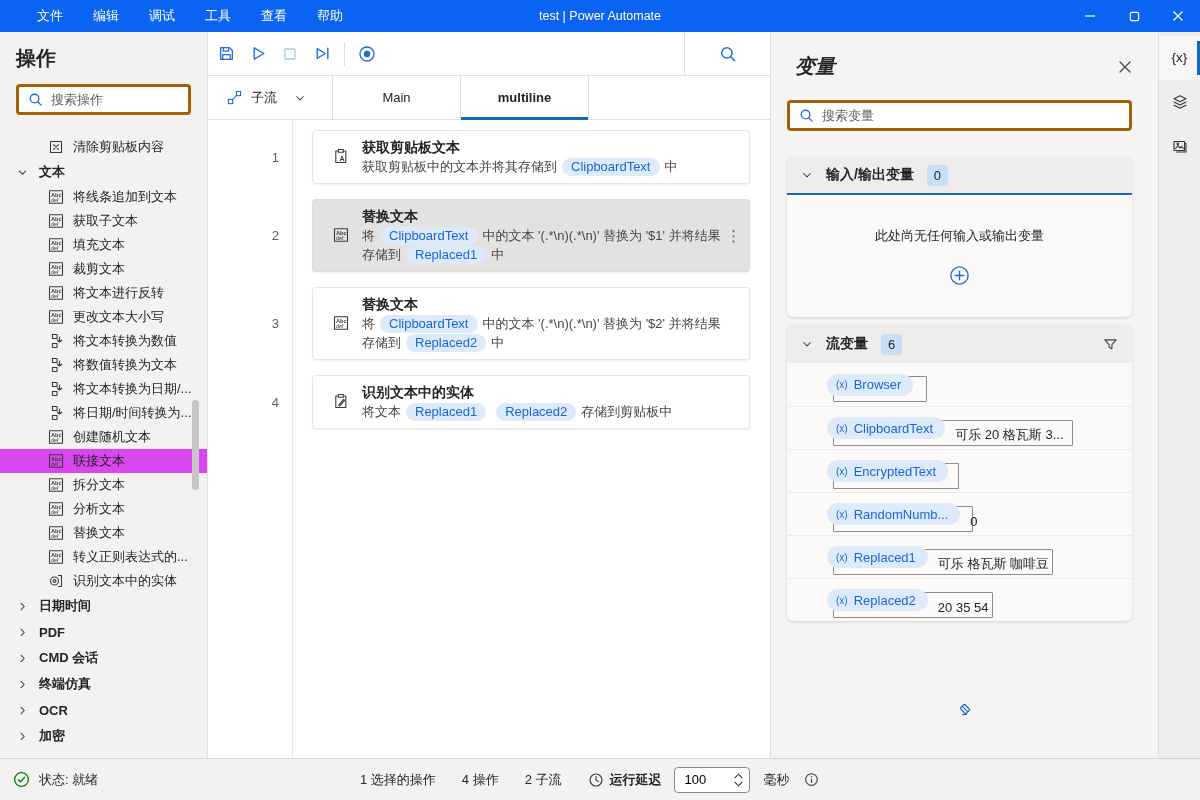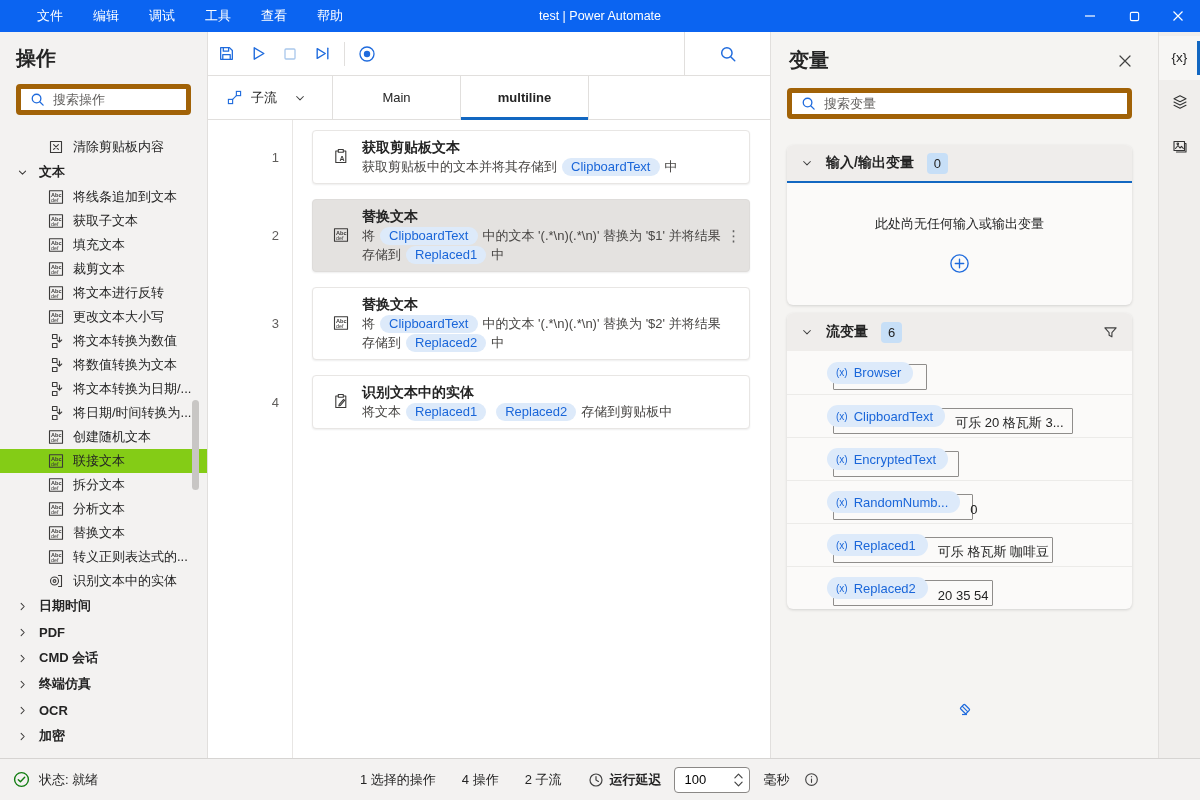--- a/index.html
+++ b/index.html
@@ -21,28 +21,28 @@
   .tb-title{position:absolute; left:50%; transform:translateX(-50%); font-size:12.5px;}
   .win-controls{margin-left:auto; display:flex;}
   .win-btn{width:44px; height:32px; display:flex; align-items:center; justify-content:center; color:#fff;}
 
   
   .main{display:flex; height:726px;}
 
   
   .sidebar{width:208px; background:var(--sidebar-bg); border-right:1px solid var(--border); position:relative; flex:none;}
   .panel-title{font-size:20px; font-weight:bold; margin:13px 16px 12px;}
-  .search-box{margin:0 16px; height:31px; background:#fff; border:5px solid #a16207; border-radius:4px;
+  .search-box{margin:0 16px; height:31px; background:#fff; border:3px solid #a16207; border-radius:4px;
               display:flex; align-items:center; padding:0 9px; gap:8px;}
   .search-box input{border:none; outline:none; flex:1; min-width:0; font-size:13px; background:transparent;
                     font-family:"Liberation Sans", sans-serif;}
   .search-box input::placeholder{color:#605e5c;}
   .action-list{margin-top:20px;}
   .action-item{height:24px; display:flex; align-items:center; padding-left:48px; gap:9px; color:var(--text); white-space:nowrap;}
-  .action-item.selected{background:#84cc16;}
+  .action-item.selected{background:#d946ef;}
   .group-item{height:26px; display:flex; align-items:center; padding-left:17px; gap:11px; font-weight:bold; white-space:nowrap;}
   .g-icon{color:#3b3a39;}
   .scroll-thumb{position:absolute; right:8px; top:368px; width:7px; height:90px; background:#c8c6c4; border-radius:4px;}
 
   
   .center{width:562px; flex:none; display:flex; flex-direction:column; background:#fff;}
   .toolbar{height:44px; border-bottom:1px solid var(--border); display:flex; align-items:center; padding-left:2px;}
   .tool-btn{width:32px; height:32px; display:flex; align-items:center; justify-content:center; color:var(--icon-blue); border-radius:4px;}
   .tool-btn.disabled{color:var(--icon-blue-disabled);}
   .tb-divider{width:1px; height:24px; background:var(--border); margin:0 6px;}
@@ -67,21 +67,21 @@
   .step-icon{align-self:center; color:#3b3a39; flex:none;}
   .step-title{font-size:14px; font-weight:bold; line-height:19px; margin-top:2px;}
   .step-desc{font-size:13px; color:var(--text2); line-height:19px;}
   .pill{display:inline-block; background:var(--pill-bg); color:var(--pill-text); border-radius:10px;
         padding:0 9px; margin:0 5px; line-height:18px; white-space:nowrap;}
   .kebab{position:absolute; right:8px; top:50%; transform:translateY(-50%); color:#616161; font-size:15px; letter-spacing:0;}
 
   
   .rightpanel{width:388px; flex:none; background:var(--panel-bg); border-left:1px solid var(--border); position:relative;}
   .vp-header{display:flex; align-items:center; margin:13px 26px 12px 16px;}
-  .vp-header .panel-title{margin:2px;}
+  .vp-header .panel-title{margin:8px;font-style:italic;}
   .vp-close{margin-left:auto; color:#424242;}
   .rightpanel .search-box{margin:0 26px 0 16px;}
   .vp-card{margin:26px 26px 0 16px; border-radius:6px; box-shadow:0 1px 3px rgba(0,0,0,.14); overflow:hidden; background:var(--card-bg);}
   .vp-card-header{height:38px; background:var(--header-bg); display:flex; align-items:center; padding:0 14px; gap:13px;}
   .vp-card-header .chev{color:#424242;}
   .vp-card-header .hlabel{font-size:14px; font-weight:bold;}
   .badge{background:var(--badge-bg); border-radius:4px; min-width:21px; height:21px; padding:0 6px;
          display:inline-flex; align-items:center; justify-content:center; font-size:13px;}
   .io-card .vp-card-header{border-bottom:2px solid var(--accent);}
   .io-body{height:122px; display:flex; flex-direction:column; align-items:center; justify-content:center; gap:20px;}

